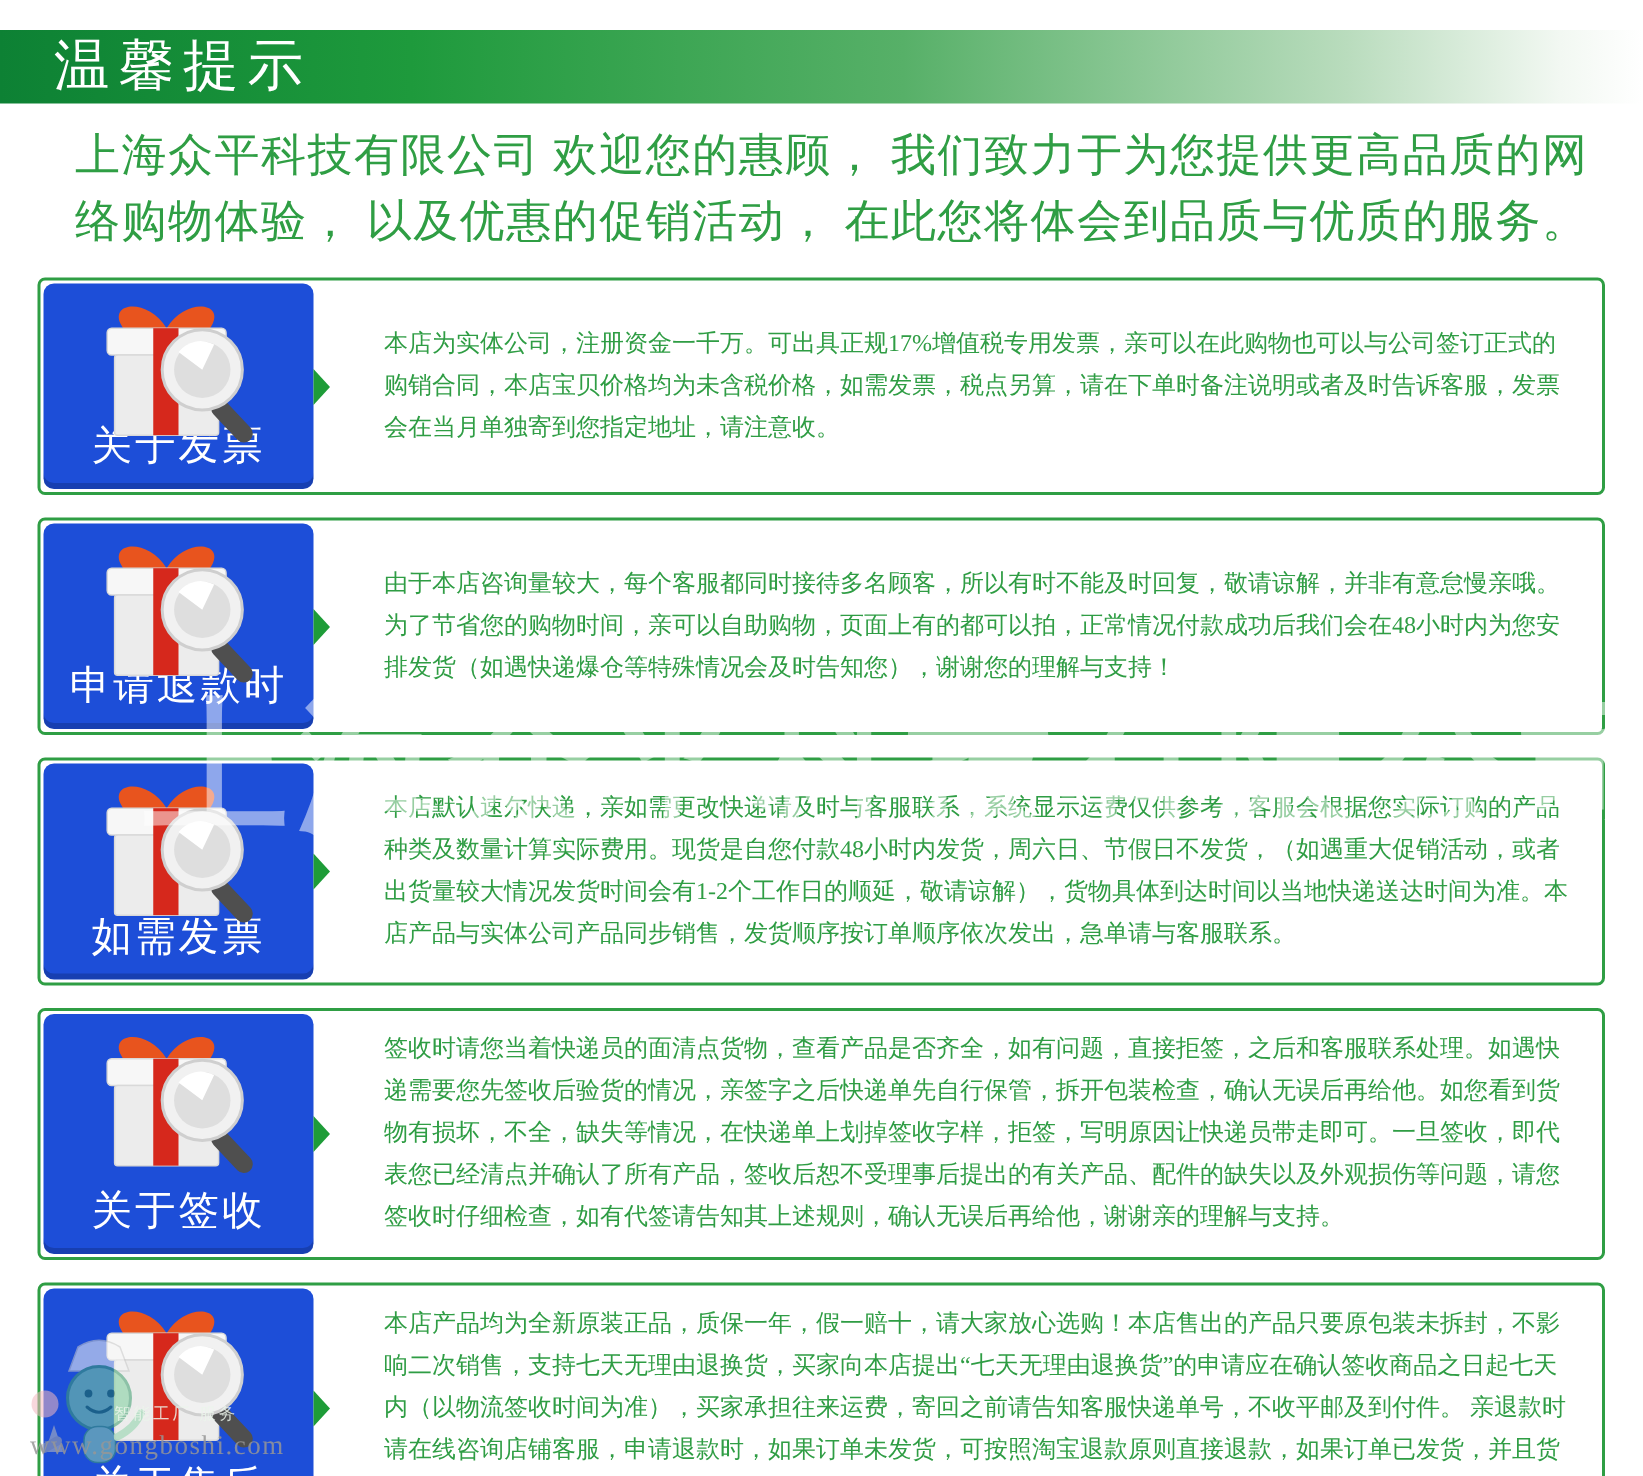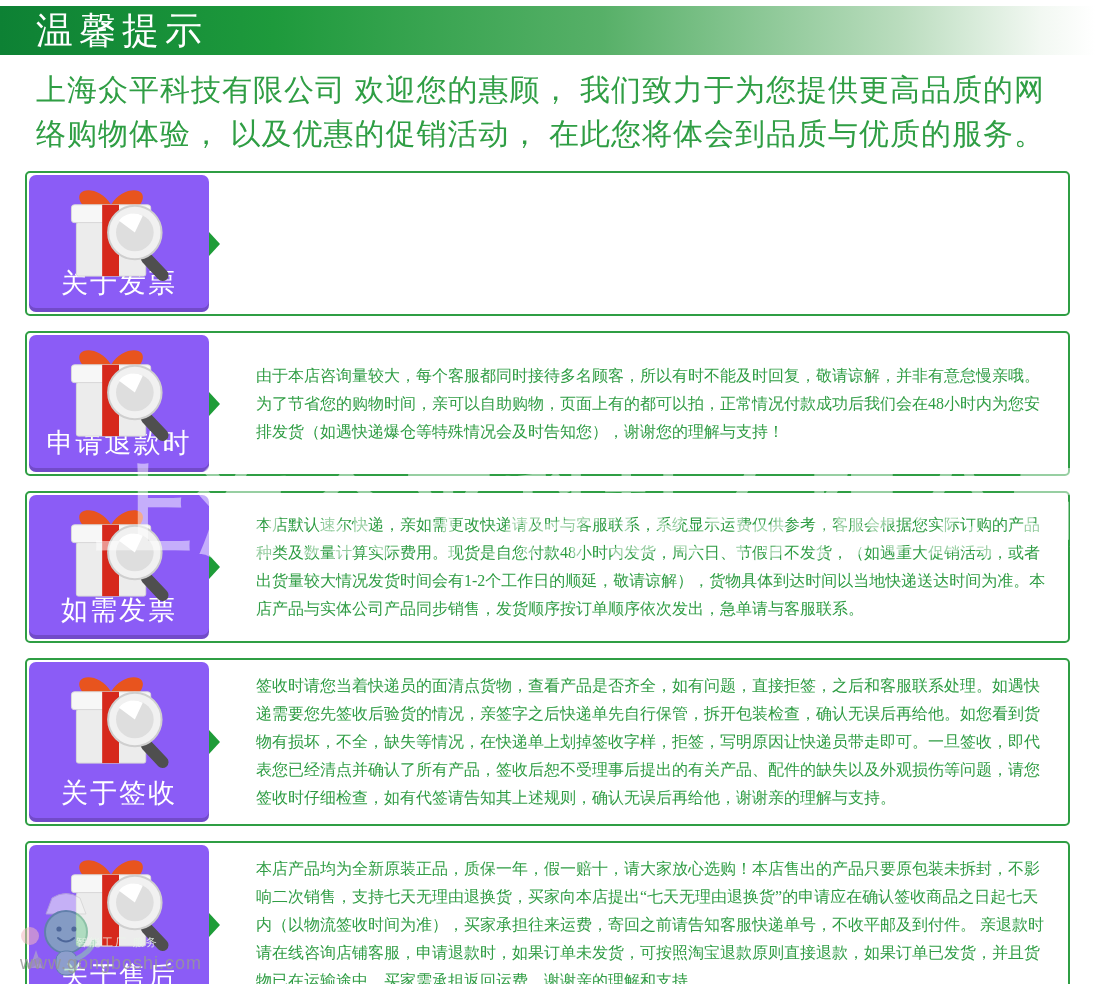--- a/index.html
+++ b/index.html
@@ -2,42 +2,42 @@
 <html><head>
 <meta charset="utf-8">
 <style>
   html,body{margin:0;padding:0;}
   body{
     width:1095px;height:984px;position:relative;background:#ffffff;
     font-family:"Liberation Serif", serif;overflow:hidden;
   }
   
   .header-bar{
-    margin-top:6px;height:49px;width:100%;
+    margin-top:20px;height:49px;width:100%;
     background:linear-gradient(to right,#0d8134 0%,#1e9a3c 25%,#57b068 55%,#b9dcbd 82%,#f2f8f2 95%,#ffffff 100%);
-    display:flex;align-items:flex-start;
+    display:flex;align-items:flex-end;
   }
   .header-title{
     color:#ffffff;font-size:37px;padding-left:36px;letter-spacing:6px;
     font-family:"Liberation Serif", serif;
   }
   
   .intro{
     margin:13px 36px 4px 36px;
-    color:#2f9e44;font-size:30px;line-height:44px;letter-spacing:1px;
+    color:#2f9e44;font-size:30px;line-height:44px;letter-spacing:1px;text-align:right;
   }
   
   .sections{margin:0 25px;}
   .section{
     position:relative;margin-top:15px;border:2px solid #2f9e44;border-radius:5px;
     background:#ffffff;display:flex;align-items:center;box-sizing:border-box;
   }
   .label-box{
     position:absolute;left:2px;top:2px;bottom:2px;width:180px;
-    background:#8b5cf6;border-radius:7px;
+    background:#1d4ed8;border-radius:7px;
     box-shadow:inset 0 -4px 0 rgba(0,0,0,0.18);
     display:flex;flex-direction:column;align-items:center;justify-content:flex-end;
   }
   .label-arrow{
     position:absolute;right:-11px;top:50%;margin-top:-12px;width:0;height:0;
     border:12px solid transparent;border-left:11px solid #1e9c38;border-right-width:0;
   }
   .gift-icon-wrap{position:absolute;top:8px;left:50%;transform:translateX(-50%);}
   .label-text{
     color:#ffffff;font-size:27px;letter-spacing:2px;margin-bottom:11px;
@@ -57,21 +57,21 @@
     position:absolute;left:16px;bottom:4px;z-index:6;pointer-events:none;
   }
   .wm-logo .mascot{display:block;}
   .wm-slogan{
     position:absolute;left:60px;bottom:30px;
     color:rgba(235,245,235,0.85);font-size:11px;letter-spacing:2px;white-space:nowrap;
   }
   .wm-url{
     position:absolute;left:4px;bottom:6px;
     color:rgba(150,150,150,0.85);font-size:18px;letter-spacing:1px;white-space:nowrap;
-    font-family:Liberation Sans, sans-serif;
+    font-family:Liberation Serif, serif;
   }
 </style>
 </head>
 <body>
 
 <div class="header-bar">
   <div class="header-title">温馨提示</div>
 </div>
 
 <div class="intro">上海众平科技有限公司 欢迎您的惠顾， 我们致力于为您提供更高品质的网络购物体验， 以及优惠的促销活动， 在此您将体会到品质与优质的服务。</div>
@@ -89,20 +89,21 @@
           <rect x="43" y="22" width="17" height="72" fill="#d6281c"></rect>
           <line x1="88" y1="76" x2="104" y2="93" stroke="#4f4f4f" stroke-width="12" stroke-linecap="round"></line>
           <circle cx="76" cy="50" r="27" fill="#f1f1f1" stroke="#cfcfcf" stroke-width="2"></circle>
           <circle cx="76" cy="50" r="19" fill="#dedede"></circle>
           <path d="M76 50 L60 38 A19 19 0 0 1 84 33 Z" fill="#ffffff"></path>
         </svg>
       </span>
       <div class="label-text">关于发票</div>
       <div class="label-arrow"></div>
     </div>
+    <div class="section-text">本店为实体公司，注册资金一千万。可出具正规17%增值税专用发票，亲可以在此购物也可以与公司签订正式的购销合同，本店宝贝价格均为未含税价格，如需发票，税点另算，请在下单时备注说明或者及时告诉客服，发票会在当月单独寄到您指定地址，请注意收。</div>
   </div>
 
   <div class="section" style="min-height:145px">
     <div class="label-box">
       <span class="gift-icon-wrap">
         <svg width="132" height="103" viewBox="0 0 120 104">
           <path d="M52 22 C40 2, 14 4, 21 19 C26 30, 44 31, 52 22 Z" fill="#e8541e"></path>
           <path d="M52 22 C64 2, 90 4, 83 19 C78 30, 60 31, 52 22 Z" fill="#e8541e"></path>
           <rect x="12" y="22" width="80" height="18" rx="3" fill="#f7f7f7" stroke="#d9d9d9"></rect>
           <rect x="17" y="40" width="70" height="54" rx="2" fill="#ececec" stroke="#d9d9d9"></rect>

